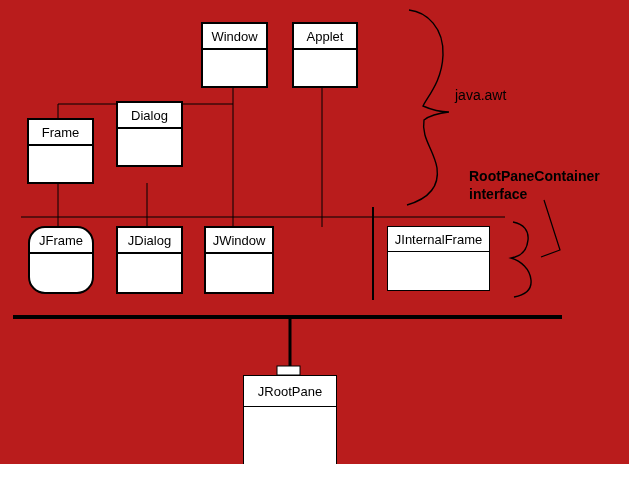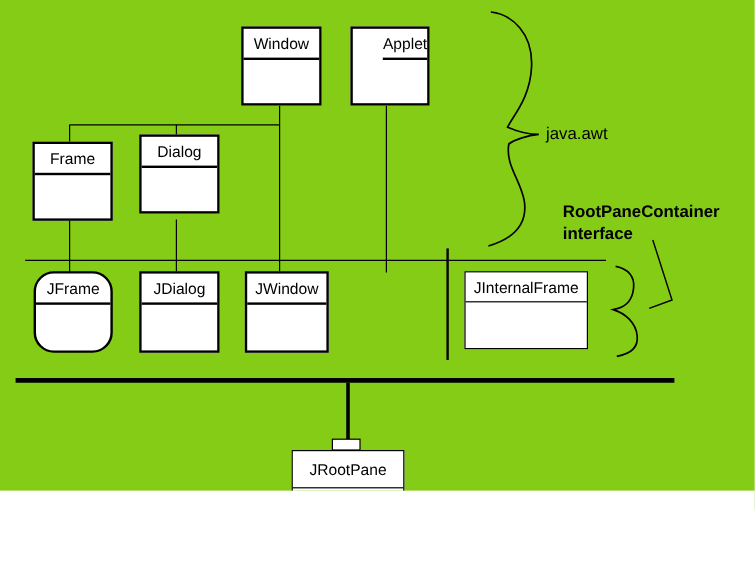--- a/index.html
+++ b/index.html
@@ -1,17 +1,17 @@
 <!DOCTYPE html>
 <html><head>
 <meta charset="utf-8">
 <style>
   html,body{margin:0;padding:0;background:#ffffff;}
   .canvas{
-    position:relative;width:629px;height:409px;background:#84cc16;
+    position:relative;width:629px;height:464px;background:#b91c1c;
     font-family:"Liberation Sans",sans-serif;overflow:hidden;color:#000;
   }
   .lines-layer{position:absolute;left:0;top:0;width:629px;height:484px;}
   .cbox{
     position:absolute;background:#ffffff;box-sizing:border-box;
     display:flex;flex-direction:column;
   }
   .cbox.thick{border:2px solid #000;}
   .cbox.thin{border:1px solid #000;}
   .cbox .title{
@@ -50,31 +50,31 @@
     <path d="M 513,222 C 524,224 529,231 528,240 C 527,250 522,255 515,257 L 511,258
              C 521,261 530,269 531,280 C 532,290 525,295 514,297" fill="none" stroke="#000" stroke-width="1.4"></path>
     <polyline points="544,200 560,250 541,257" fill="none" stroke="#000" stroke-width="1.2"></polyline>
   </svg>
 
   <div class="cbox thick" style="left:201px;top:22px;width:67px;height:66px;">
     <div class="title">Window</div>
     <div class="body"></div>
   </div>
 
-  <div class="cbox thick" style="left:292px;top:22px;width:66px;height:66px;align-items:flex-end;">
+  <div class="cbox thick" style="left:292px;top:22px;width:66px;height:66px;">
     <div class="title">Applet</div>
     <div class="body"></div>
   </div>
 
   <div class="cbox thick" style="left:27px;top:118px;width:67px;height:66px;">
     <div class="title">Frame</div>
     <div class="body"></div>
   </div>
 
-  <div class="cbox thick" style="left:116px;top:112px;width:67px;height:66px;">
+  <div class="cbox thick" style="left:116px;top:101px;width:67px;height:66px;">
     <div class="title">Dialog</div>
     <div class="body"></div>
   </div>
 
   <div class="cbox thick" style="left:28px;top:226px;width:66px;height:68px;border-radius:17px;">
     <div class="title">JFrame</div>
     <div class="body"></div>
   </div>
 
   <div class="cbox thick" style="left:116px;top:226px;width:67px;height:68px;">
@@ -91,20 +91,20 @@
   <div class="cbox thin" style="left:387px;top:226px;width:103px;height:65px;">
     <div class="title" style="height:25px;">JInternalFrame</div>
     <div class="body"></div>
   </div>
 
   <div class="cbox thin" style="left:243px;top:375px;width:94px;height:93px;">
     <div class="title" style="height:31px;">JRootPane</div>
     <div class="body"></div>
   </div>
 
-  <div class="float-label pkg-label" style="left:455px;top:103px;">java.awt</div>
+  <div class="float-label pkg-label" style="left:455px;top:87px;">java.awt</div>
 
   <div class="float-label iface-label" style="left:469px;top:167px;">
     <span style="display:block;">RootPaneContainer</span>
     <span style="display:block;">interface</span>
   </div>
 
 </div>
 
 </body></html>

